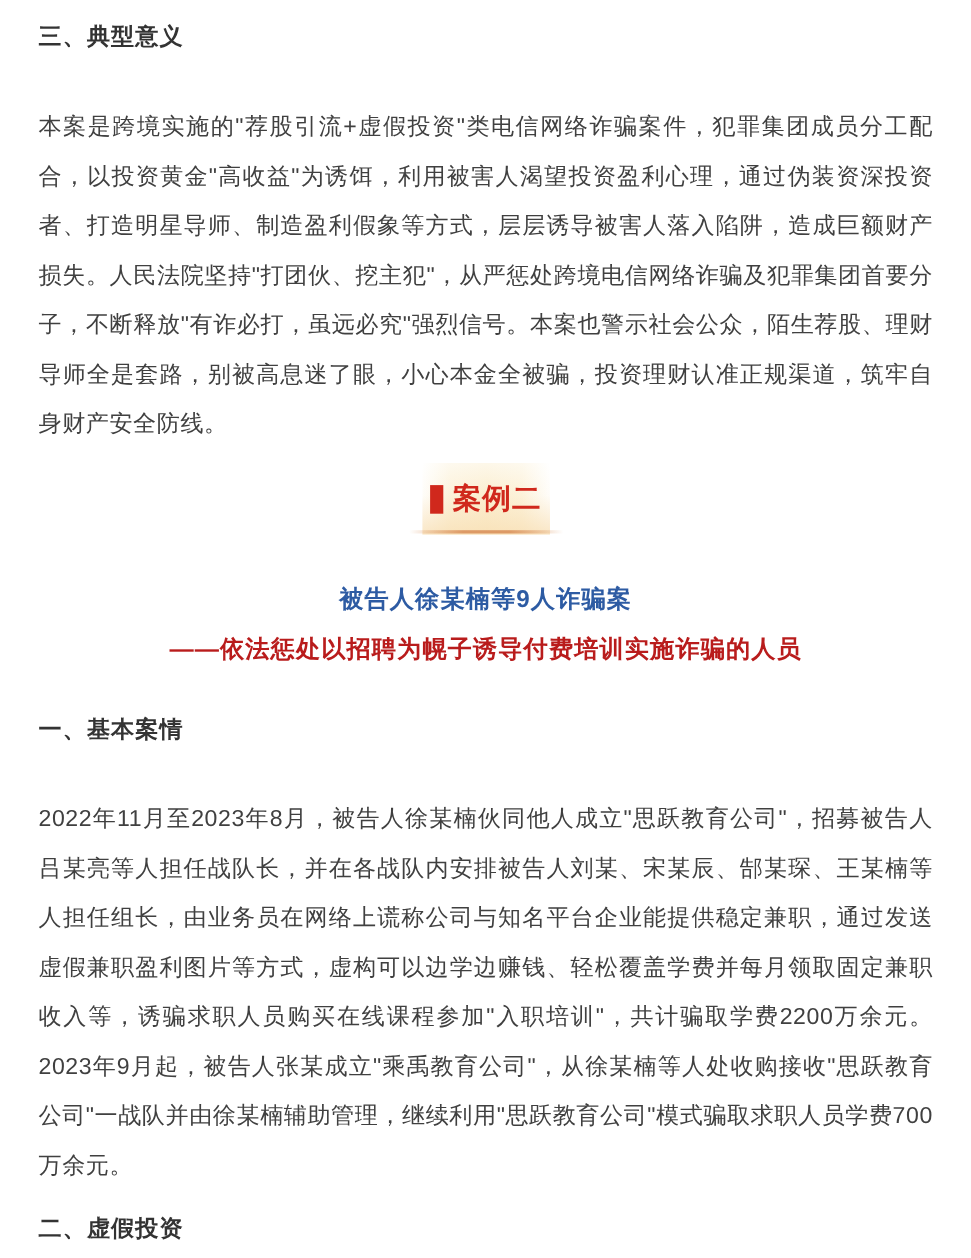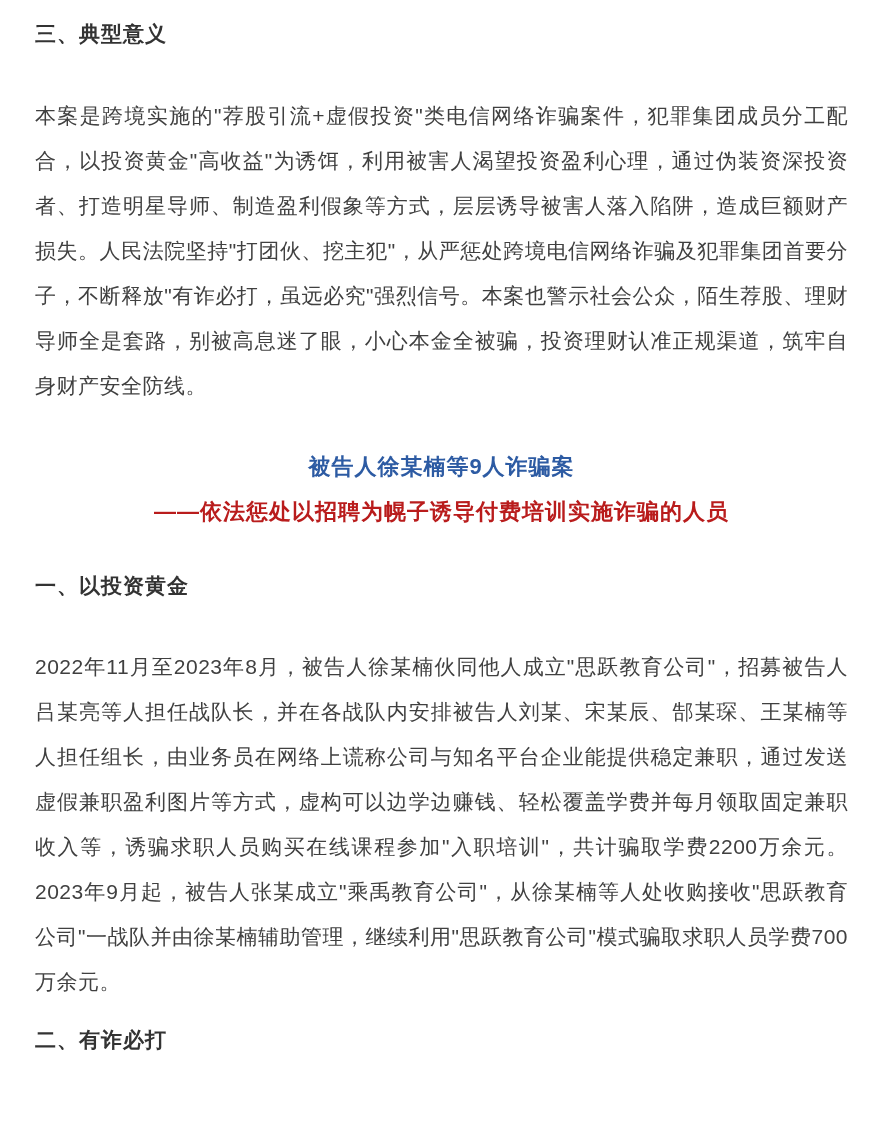--- a/index.html
+++ b/index.html
@@ -92,24 +92,31 @@
 </style>
 </head>
 <body>
 
 <div class="page">
 
   <div class="sec-heading">三、典型意义</div>
 
   <div class="body-para para-1">本案是跨境实施的"荐股引流+虚假投资"类电信网络诈骗案件，犯罪集团成员分工配合，以投资黄金"高收益"为诱饵，利用被害人渴望投资盈利心理，通过伪装资深投资者、打造明星导师、制造盈利假象等方式，层层诱导被害人落入陷阱，造成巨额财产损失。人民法院坚持"打团伙、挖主犯"，从严惩处跨境电信网络诈骗及犯罪集团首要分子，不断释放"有诈必打，虽远必究"强烈信号。本案也警示社会公众，陌生荐股、理财导师全是套路，别被高息迷了眼，小心本金全被骗，投资理财认准正规渠道，筑牢自身财产安全防线。</div>
 
+  <div class="badge-wrap">
+    <div class="case-badge">
+      <span class="badge-bar"></span>
+      <span class="badge-label">案例二</span>
+      <span class="badge-underline"></span>
+    </div>
+  </div>
 
   <div class="case-title-1">被告人徐某楠等9人诈骗案</div>
 
   <div class="case-title-2">——依法惩处以招聘为幌子诱导付费培训实施诈骗的人员</div>
 
-  <div class="sec-heading facts-heading">一、以投资黄金</div>
+  <div class="sec-heading facts-heading">一、基本案情</div>
 
   <div class="body-para para-2">2022年11月至2023年8月，被告人徐某楠伙同他人成立"思跃教育公司"，招募被告人吕某亮等人担任战队长，并在各战队内安排被告人刘某、宋某辰、郜某琛、王某楠等人担任组长，由业务员在网络上谎称公司与知名平台企业能提供稳定兼职，通过发送虚假兼职盈利图片等方式，虚构可以边学边赚钱、轻松覆盖学费并每月领取固定兼职收入等，诱骗求职人员购买在线课程参加"入职培训"，共计骗取学费2200万余元。2023年9月起，被告人张某成立"乘禹教育公司"，从徐某楠等人处收购接收"思跃教育公司"一战队并由徐某楠辅助管理，继续利用"思跃教育公司"模式骗取求职人员学费700万余元。</div>
 
-  <div class="sec-heading judgment-heading">二、有诈必打</div>
+  <div class="sec-heading judgment-heading">二、虚假投资</div>
 
 </div>
 
 </body></html>

